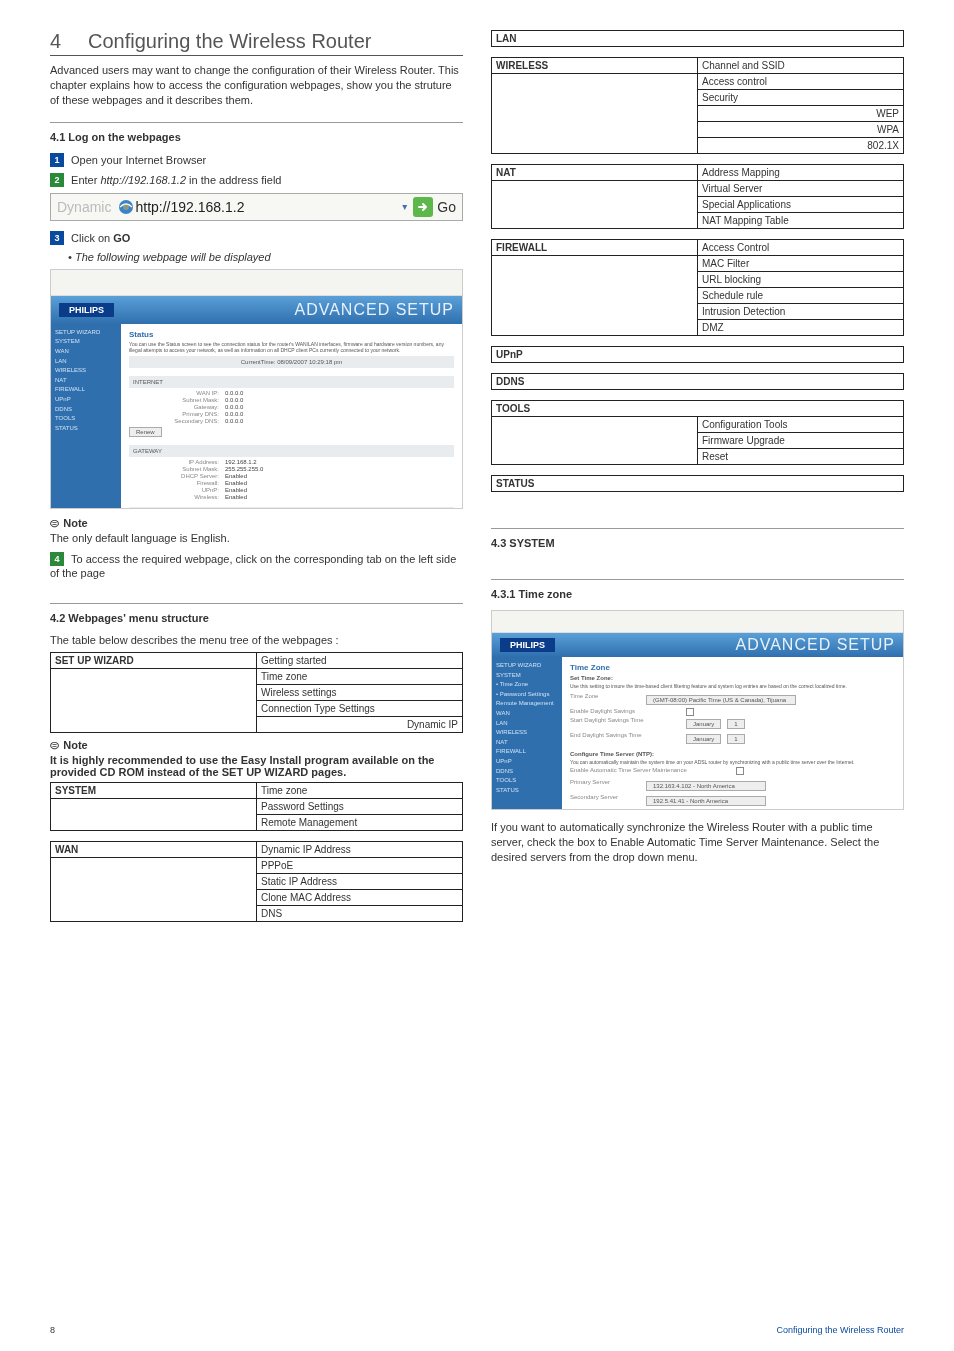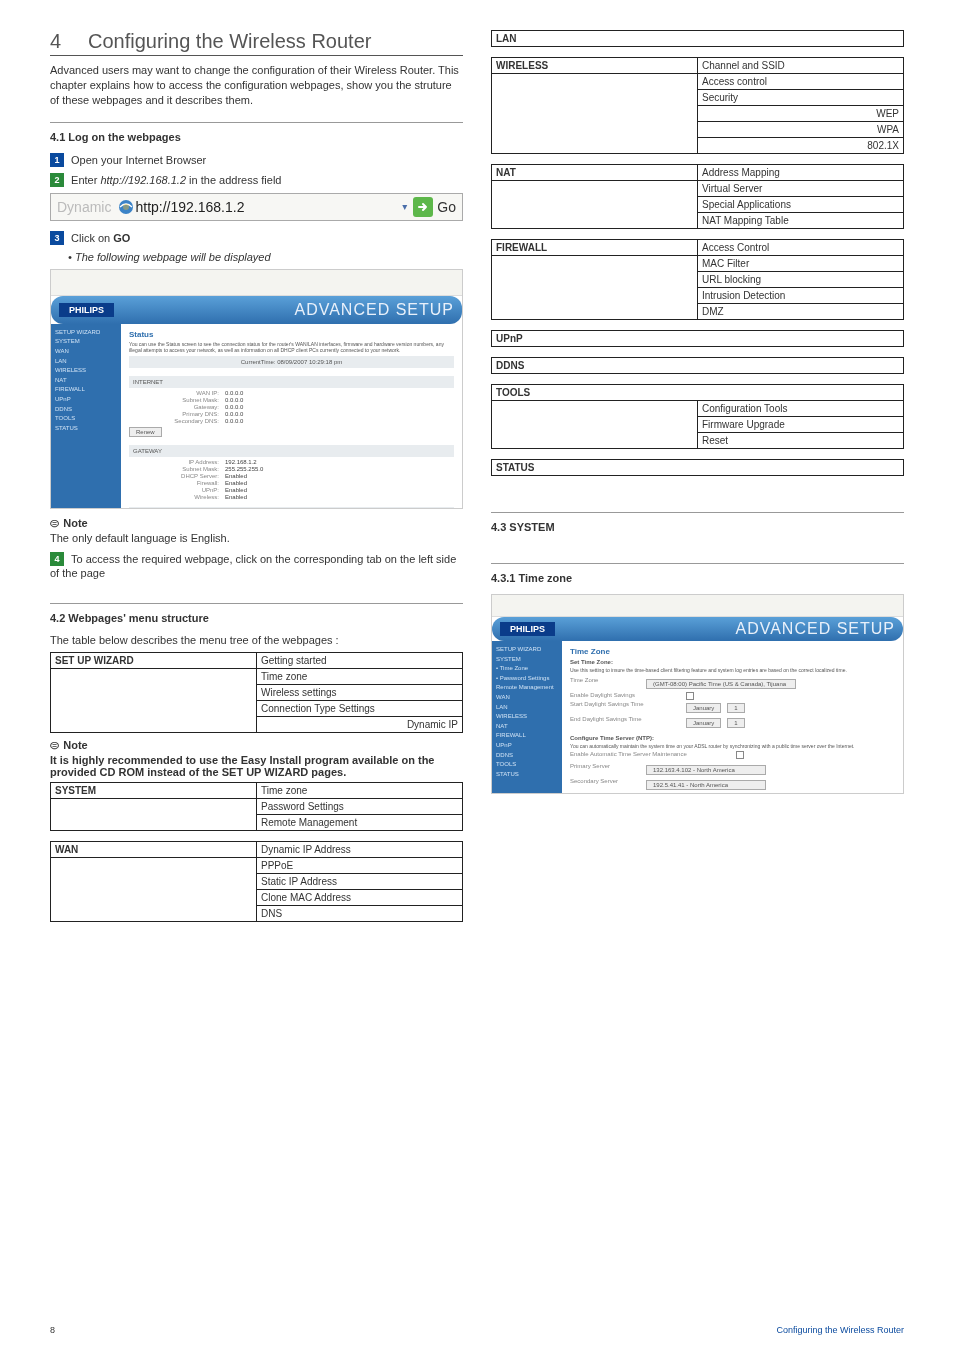--- a/index.html
+++ b/index.html
@@ -63,21 +63,21 @@
   .bullet { margin-left: 18px; }
   .bullet::before { content: "• "; }
   .screenshot {
     border: 1px solid #ccc; width: 100%; height: 240px; margin: 6px 0 8px 0;
     font-size: 7px; color: #666; position: relative; overflow: hidden;
     background: #fff;
   }
   .ss-toolbar { height: 26px; border-bottom: 1px solid #ddd; background: #f4f4f0; }
   .ss-header {
     height: 28px; background: linear-gradient(#5aa0d8,#2f6fae);
-    display: flex; align-items: center; padding: 0 8px; color: #fff; border-radius: 12px;
+    display: flex; align-items: center; padding: 0 8px; color: #fff;
   }
   .ss-philips { background: #0a3c8a; color: #fff; font-weight: bold; font-size: 9px; padding: 2px 10px; }
   .ss-adv { margin-left: auto; color: #e8f0fa; font-size: 16px; letter-spacing: 1px; }
   .ss-body { display: flex; height: calc(100% - 54px); }
   .ss-side { width: 70px; background: #2f6fae; color: #cfe2f5; padding: 4px 4px; font-size: 6px; line-height: 1.6; }
   .ss-side div { white-space: nowrap; overflow: hidden; }
   .ss-main { flex: 1; background: #fff; padding: 6px 8px; font-size: 6px; color: #555; }
   .ss-main .ttl { font-weight: bold; color: #2f6fae; font-size: 8px; margin-bottom: 2px; }
   .ss-greybar { background: #e8ecef; height: 12px; margin: 2px 0; }
   .ss-row { display: flex; gap: 6px; margin: 1px 0; font-size: 6px; }
@@ -394,20 +394,24 @@
             <td class="hdr" style="width:50%">FIREWALL</td>
             <td>Access Control</td>
           </tr>
       <tr>
             <td style="border-top:none;border-bottom:none;"></td>
             <td>MAC Filter</td>
           </tr>
       <tr>
             <td style="border-top:none;border-bottom:none;"></td>
             <td>URL blocking</td>
+          </tr>
+      <tr>
+            <td style="border-top:none;border-bottom:none;"></td>
+            <td>Schedule rule</td>
           </tr>
       <tr>
             <td style="border-top:none;border-bottom:none;"></td>
             <td>Intrusion Detection</td>
           </tr>
       <tr>
             <td style="border-top:none;"></td>
             <td>DMZ</td>
           </tr>
     </tbody>
@@ -526,19 +530,20 @@
             </div>
           <div class="ss-row">
               <span class="k" style="width:70px;text-align:left;">Secondary Server</span>
               <span class="ss-btn" style="width:120px;">192.5.41.41 - North America</span>
             </div>
 
         </div>
       </div>
     </div>
 
+    <p style="line-height:1.35;margin-top:2px;">If you want to automatically synchronize the Wireless Router with a public time server, check the box to Enable Automatic Time Server Maintenance. Select the desired servers from the drop down menu.</p>
   </div>
 </div>
 
 <div class="footer">
   <span>8</span>
   <span class="r">Configuring the Wireless Router</span>
 </div>
 
 </body></html>

